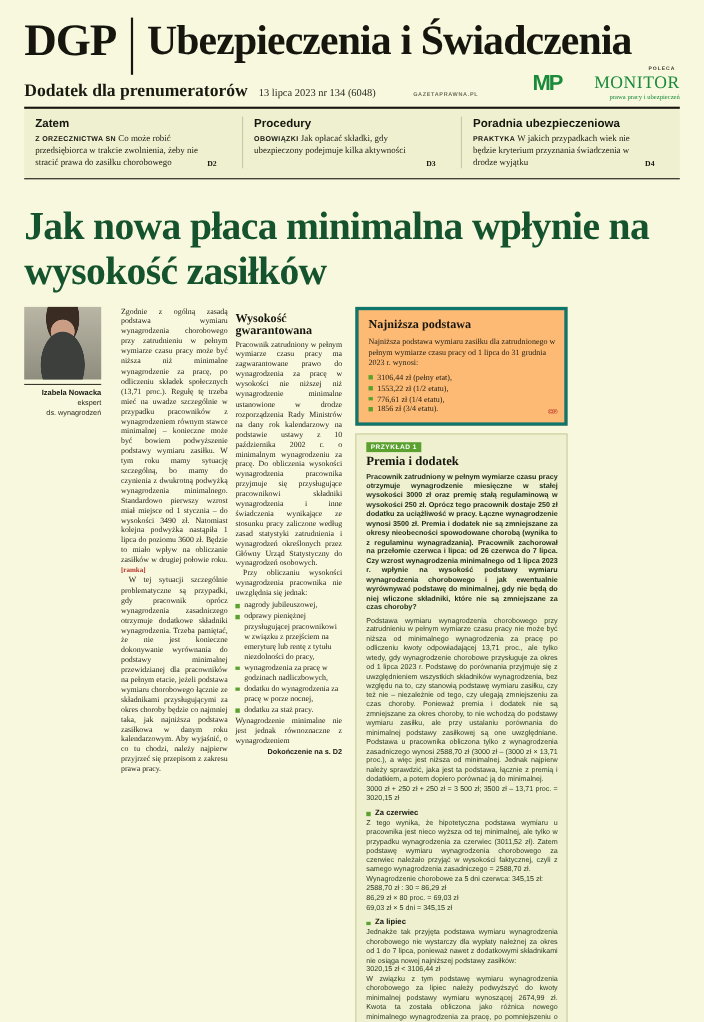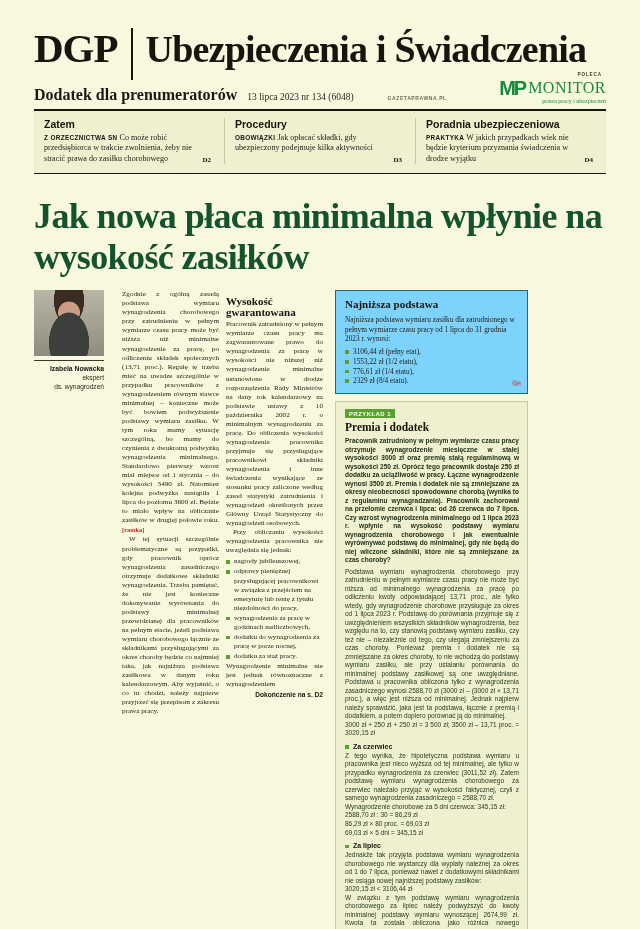--- a/index.html
+++ b/index.html
@@ -3,21 +3,21 @@
 <meta charset="utf-8">
 <style>
   html,body{margin:0;padding:0;}
   body{
     width:640px;height:929px;overflow:hidden;
     background:#f7f8dd;
     font-family:"Liberation Serif", serif;
     color:#1a1a16;
     -webkit-font-smoothing:antialiased;
   }
-  .page{position:relative;width:640px;height:662px;padding:12px;box-sizing:border-box;}
+  .page{position:relative;width:640px;height:662px;padding:0;box-sizing:border-box;}
 
   
   .masthead{padding:14px 22px 0 22px;display:flex;align-items:flex-start;}
   .dgp{
     font-family:"Liberation Serif", serif;
     font-weight:bold;font-size:41px;line-height:44px;letter-spacing:-1px;
     color:#16160f;
   }
   .mast-rule{
     width:2px;background:#16160f;align-self:stretch;margin:2px 13px 0 13px;height:52px;
@@ -28,35 +28,35 @@
     color:#16160f;white-space:nowrap;
   }
 
   .subbar{position:relative;padding:6px 22px 0 22px;display:flex;align-items:flex-end;}
   .subbar-left{font-family:"Liberation Serif",serif;font-weight:bold;font-size:16px;color:#1a1a12;}
   .issue{font-family:"Liberation Serif",serif;font-size:9.5px;color:#2a2a20;margin-left:10px;padding-bottom:2px;}
   .gp-url{font-family:"Liberation Sans",sans-serif;font-weight:bold;font-size:5px;letter-spacing:.6px;color:#6d6d58;margin-left:34px;padding-bottom:3px;}
 
   .monitor{position:absolute;right:22px;top:-8px;text-align:right;}
   .poleca{font-family:"Liberation Sans",sans-serif;font-weight:bold;font-size:4.6px;letter-spacing:.9px;color:#3b3b2c;margin-bottom:2px;margin-right:4px;}
-  .monitor-row{display:flex;align-items:center;justify-content:flex-start;}
+  .monitor-row{display:flex;align-items:center;justify-content:flex-start;gap:27px;}
   .mp-mark{font-family:"Liberation Sans",sans-serif;font-weight:bold;font-size:20px;line-height:18px;color:#1a8a3c;letter-spacing:-2px;margin-right:3px;}
   .monitor-word{font-family:"Liberation Serif",serif;font-size:16px;line-height:16px;color:#1a8a3c;letter-spacing:.5px;}
   .monitor-tag{font-family:"Liberation Serif",serif;font-size:6px;color:#1a8a3c;margin-top:1px;}
 
   .rule-thick{height:2px;background:#16160f;margin:5px 22px 0 22px;}
 
   
   .teasers{display:flex;margin:0 22px;background:#eef0cf;padding:7px 0 9px 0;}
   .teaser{flex:1 1 0;padding:0 10px;position:relative;box-sizing:border-box;}
   .teaser + .teaser{border-left:1px solid #c6c9a2;}
   .teaser h3{margin:0 0 3px 0;font-family:"Liberation Sans",sans-serif;font-size:10.5px;font-weight:bold;color:#16160f;}
   .teaser p{margin:0;font-family:"Liberation Serif",serif;font-size:8.1px;line-height:10.4px;color:#24241a;padding-right:14px;}
   .kicker{font-family:"Liberation Sans",sans-serif;font-weight:bold;font-size:6.4px;letter-spacing:.35px;text-transform:uppercase;color:#16160f;}
-  .pageref{position:absolute;right:13px;bottom:0;font-family:"Liberation Serif",serif;font-weight:bold;font-size:7px;color:#16160f;}
+  .pageref{position:absolute;right:23px;bottom:0;font-family:"Liberation Serif",serif;font-weight:bold;font-size:7px;color:#16160f;}
 
   .rule-thin{height:1px;background:#16160f;margin:0 22px;}
 
   
   .headline{
     margin:22px 22px 0 22px;
     font-family:"Liberation Serif",serif;font-weight:bold;
     font-size:36px;line-height:41px;letter-spacing:-0.6px;color:#14532d;
   }
   .lead{
@@ -88,21 +88,21 @@
   .txt p{margin:0 0 0 0;text-indent:7px;}
   .txt p.first{text-indent:0;}
   .sub{font-family:"Liberation Serif",serif;font-weight:bold;font-size:11px;line-height:11px;color:#16160f;margin:6px 0 2px 0;}
   .red{color:#b8342a;font-size:6.4px;font-weight:bold;}
 
   ul.bul{margin:2px 0 0 0;padding:0;list-style:none;}
   ul.bul li{position:relative;padding-left:8px;font-family:"Liberation Serif",serif;font-size:7.15px;line-height:9.05px;color:#1d1d14;margin-bottom:1px;}
   ul.bul li:before{content:"";position:absolute;left:0;top:3px;width:3.6px;height:3.6px;background:#5aa12f;}
 
   
-  .box-basis{background:#7dd3fc;border:1px solid #0f766e;padding:7px 8px 7px 9px;box-sizing:border-box;position:relative;}
+  .box-basis{background:#fdba74;border:3px solid #0f766e;padding:7px 8px 7px 9px;box-sizing:border-box;position:relative;}
   .box-basis h4{margin:0 0 5px 0;font-family:"Liberation Serif",serif;font-weight:bold;font-size:11px;color:#16160f;}
   .box-basis p{margin:0 0 4px 0;font-family:"Liberation Serif",serif;font-size:7.3px;line-height:9.4px;color:#1d1d14;}
   ul.vals{margin:0;padding:0;list-style:none;}
   ul.vals li{position:relative;padding-left:8px;font-family:"Liberation Serif",serif;font-size:7.3px;line-height:9.6px;color:#1d1d14;}
   ul.vals li:before{content:"";position:absolute;left:0;top:3px;width:3.6px;height:3.6px;background:#5aa12f;}
   .copyicon{position:absolute;right:7px;bottom:6px;color:#c0392b;font-family:"Liberation Sans",sans-serif;font-size:6.6px;font-weight:bold;letter-spacing:-1px;}
 
   .box-ex{margin-top:7px;background:#eef0cf;border:1px solid #c9cc9e;padding:0 8px 7px 9px;box-sizing:border-box;position:relative;}
   .ex-badge{display:inline-block;background:#5aa12f;color:#fff;font-family:"Liberation Sans",sans-serif;font-weight:bold;font-size:5.9px;letter-spacing:.5px;padding:1.5px 4px;margin:5px 0 3px 0;}
   .box-ex h4{margin:0 0 4px 0;font-family:"Liberation Serif",serif;font-weight:bold;font-size:11.5px;color:#16160f;}
@@ -205,21 +205,21 @@
 
     <div class="col col4">
 
       <div class="box-basis">
         <h4>Najniższa podstawa</h4>
         <p>Najniższa podstawa wymiaru zasiłku dla zatrudnionego w pełnym wymiarze czasu pracy od 1 lipca do 31 grudnia 2023 r. wynosi:</p>
         <ul class="vals">
           <li>3106,44 zł (pełny etat),</li>
           <li>1553,22 zł (1/2 etatu),</li>
           <li>776,61 zł (1/4 etatu),</li>
-          <li>2329 zł (8/4 etatu).</li>
+          <li>1856 zł (3/4 etatu).</li>
         </ul>
         <div class="copyicon">©℗</div>
       </div>
 
       <div class="box-ex">
         <div class="ex-badge">PRZYKŁAD 1</div>
         <h4>Premia i dodatek</h4>
         <p class="ex-intro">Pracownik zatrudniony w pełnym wymiarze czasu pracy otrzymuje wynagrodzenie miesięczne w stałej wysokości 3000 zł oraz premię stałą regulaminową w wysokości 250 zł. Oprócz tego pracownik dostaje 250 zł dodatku za uciążliwość w pracy. Łączne wynagrodzenie wynosi 3500 zł. Premia i dodatek nie są zmniejszane za okresy nieobecności spowodowane chorobą (wynika to z regulaminu wynagradzania). Pracownik zachorował na przełomie czerwca i lipca: od 26 czerwca do 7 lipca. Czy wzrost wynagrodzenia minimalnego od 1 lipca 2023 r. wpłynie na wysokość podstawy wymiaru wynagrodzenia chorobowego i jak ewentualnie wyrównywać podstawę do minimalnej, gdy nie będą do niej wliczone składniki, które nie są zmniejszane za czas choroby?</p>
         <div class="ex-body">
           <p>Podstawa wymiaru wynagrodzenia chorobowego przy zatrudnieniu w pełnym wymiarze czasu pracy nie może być niższa od minimalnego wynagrodzenia za pracę po odliczeniu kwoty odpowiadającej 13,71 proc., ale tylko wtedy, gdy wynagrodzenie chorobowe przysługuje za okres od 1 lipca 2023 r. Podstawę do porównania przyjmuje się z uwzględnieniem wszystkich składników wynagrodzenia, bez względu na to, czy stanowią podstawę wymiaru zasiłku, czy też nie – niezależnie od tego, czy ulegają zmniejszeniu za czas choroby. Ponieważ premia i dodatek nie są zmniejszane za okres choroby, to nie wchodzą do podstawy wymiaru zasiłku, ale przy ustalaniu porównania do minimalnej podstawy zasiłkowej są one uwzględniane. Podstawa u pracownika obliczona tylko z wynagrodzenia zasadniczego wynosi 2588,70 zł (3000 zł – (3000 zł × 13,71 proc.), a więc jest niższa od minimalnej. Jednak najpierw należy sprawdzić, jaka jest ta podstawa, łącznie z premią i dodatkiem, a potem dopiero porównać ją do minimalnej.</p>

